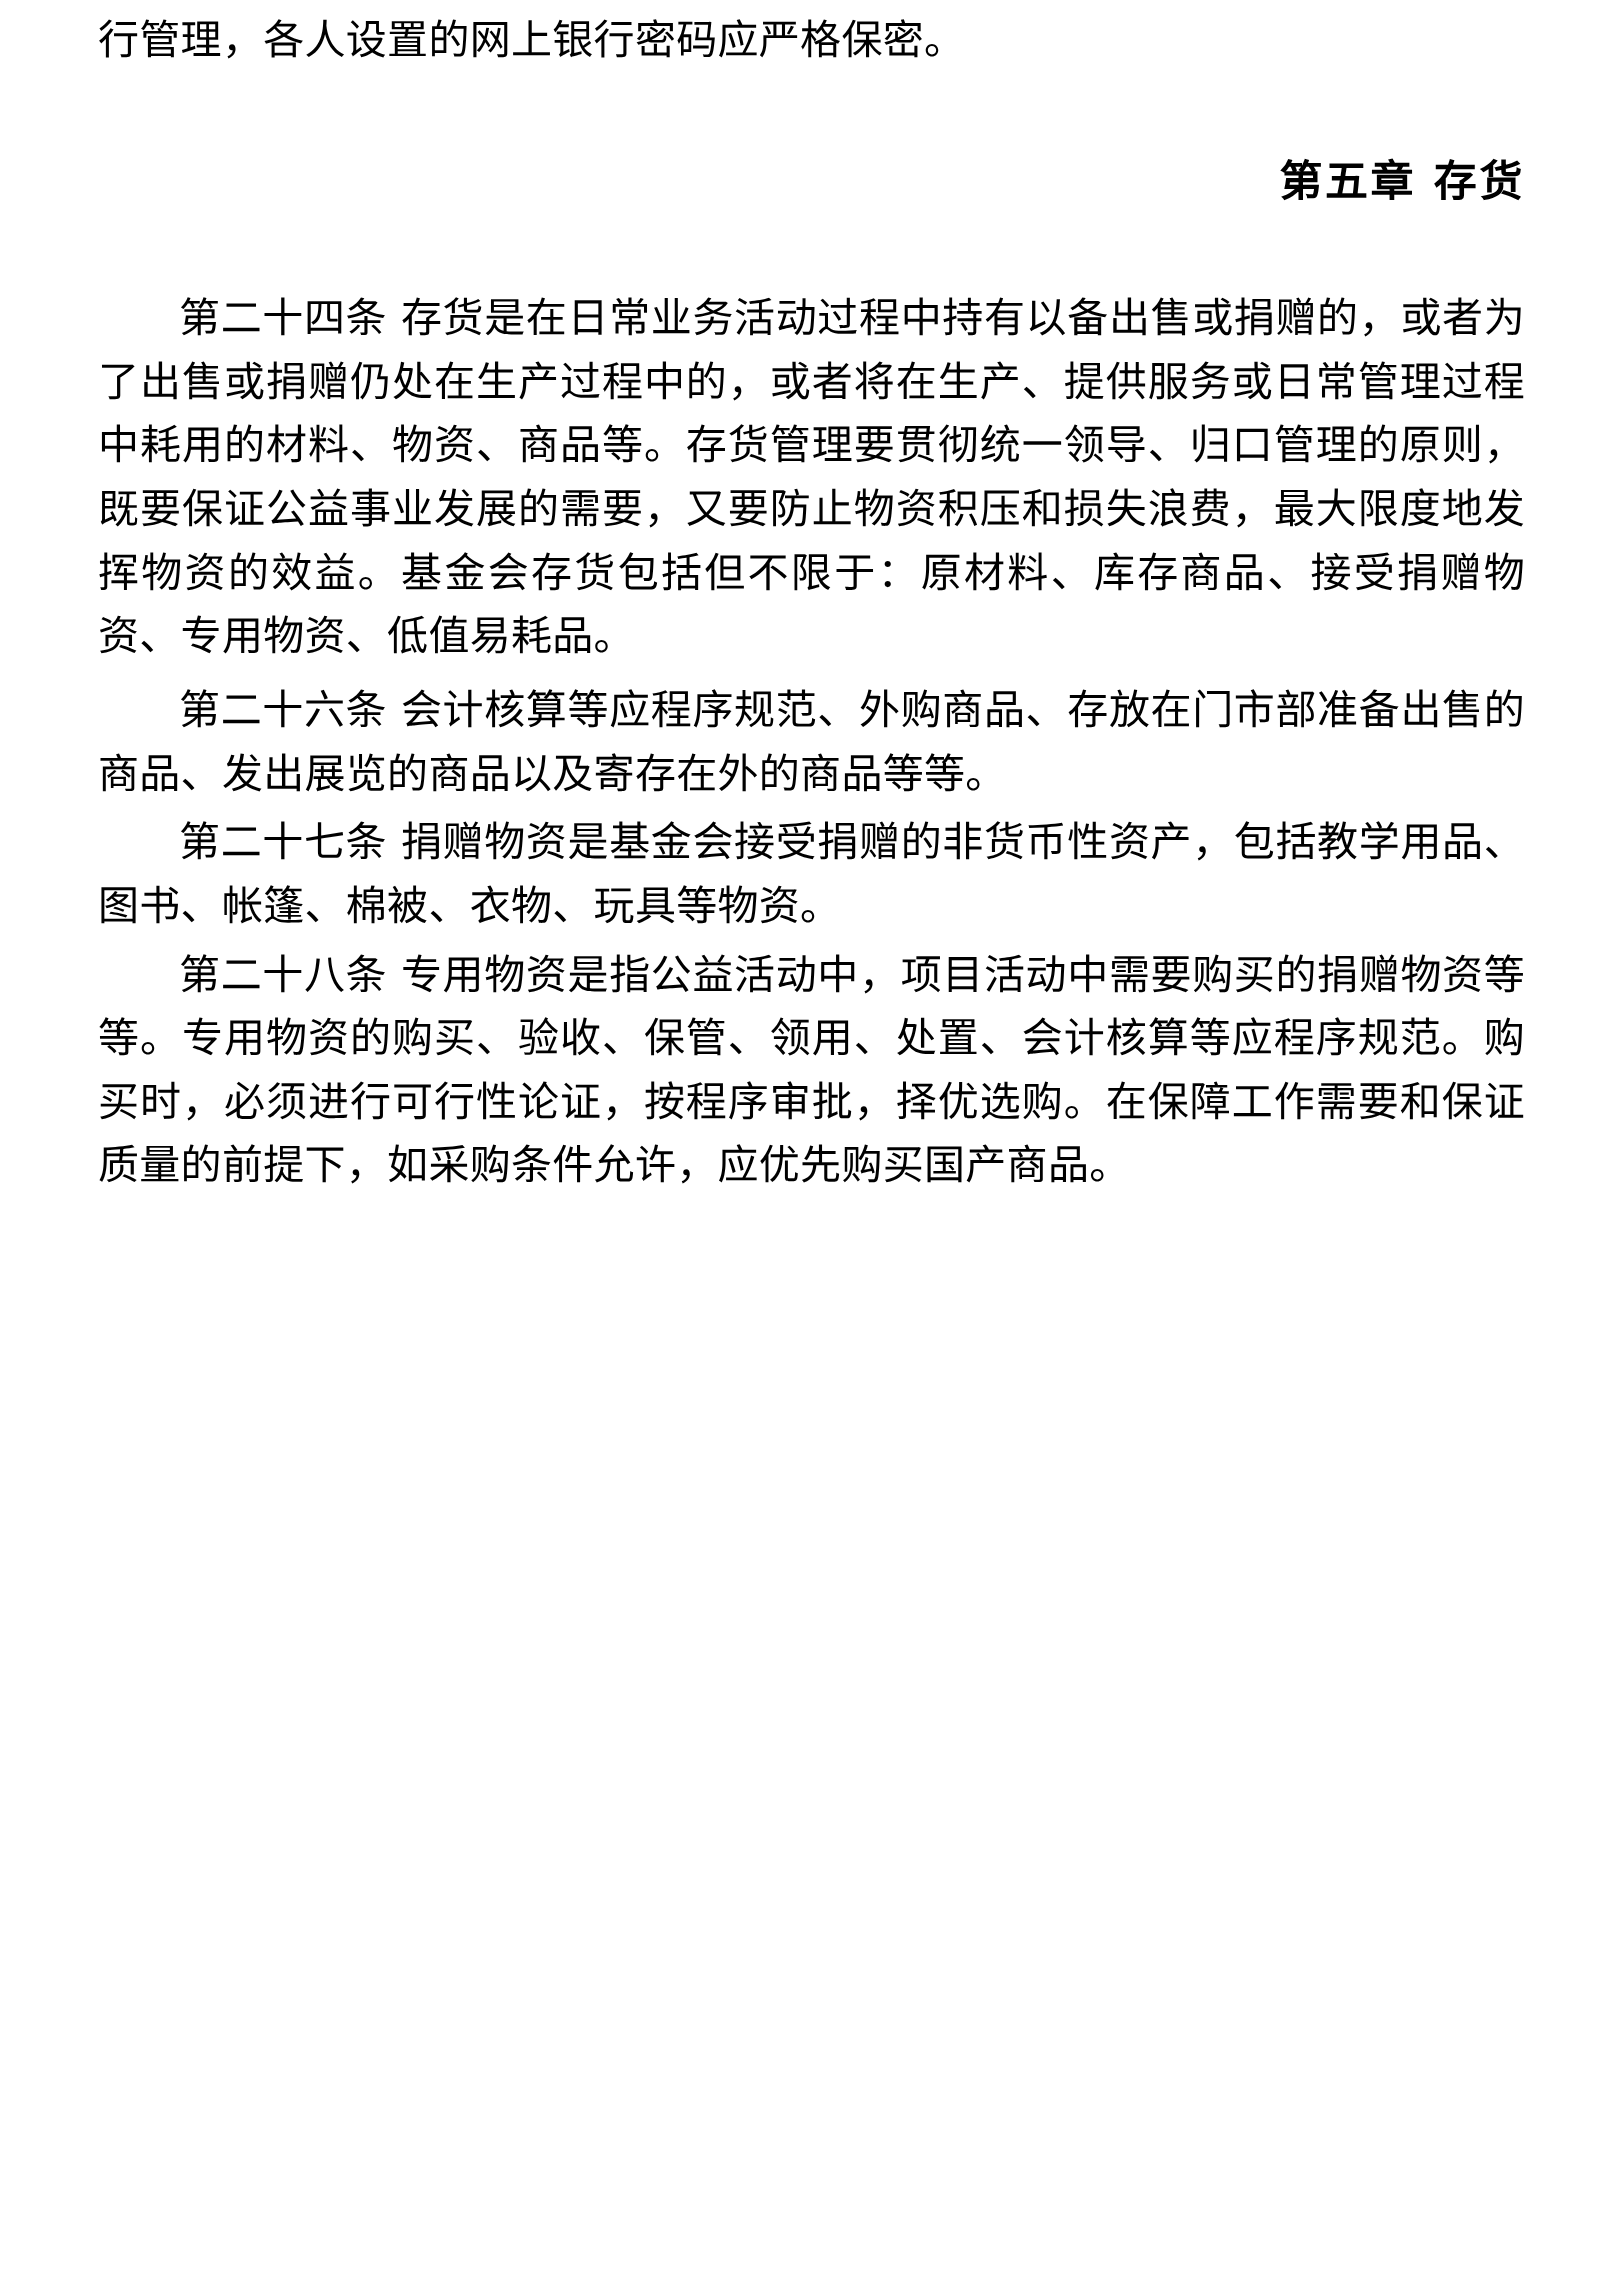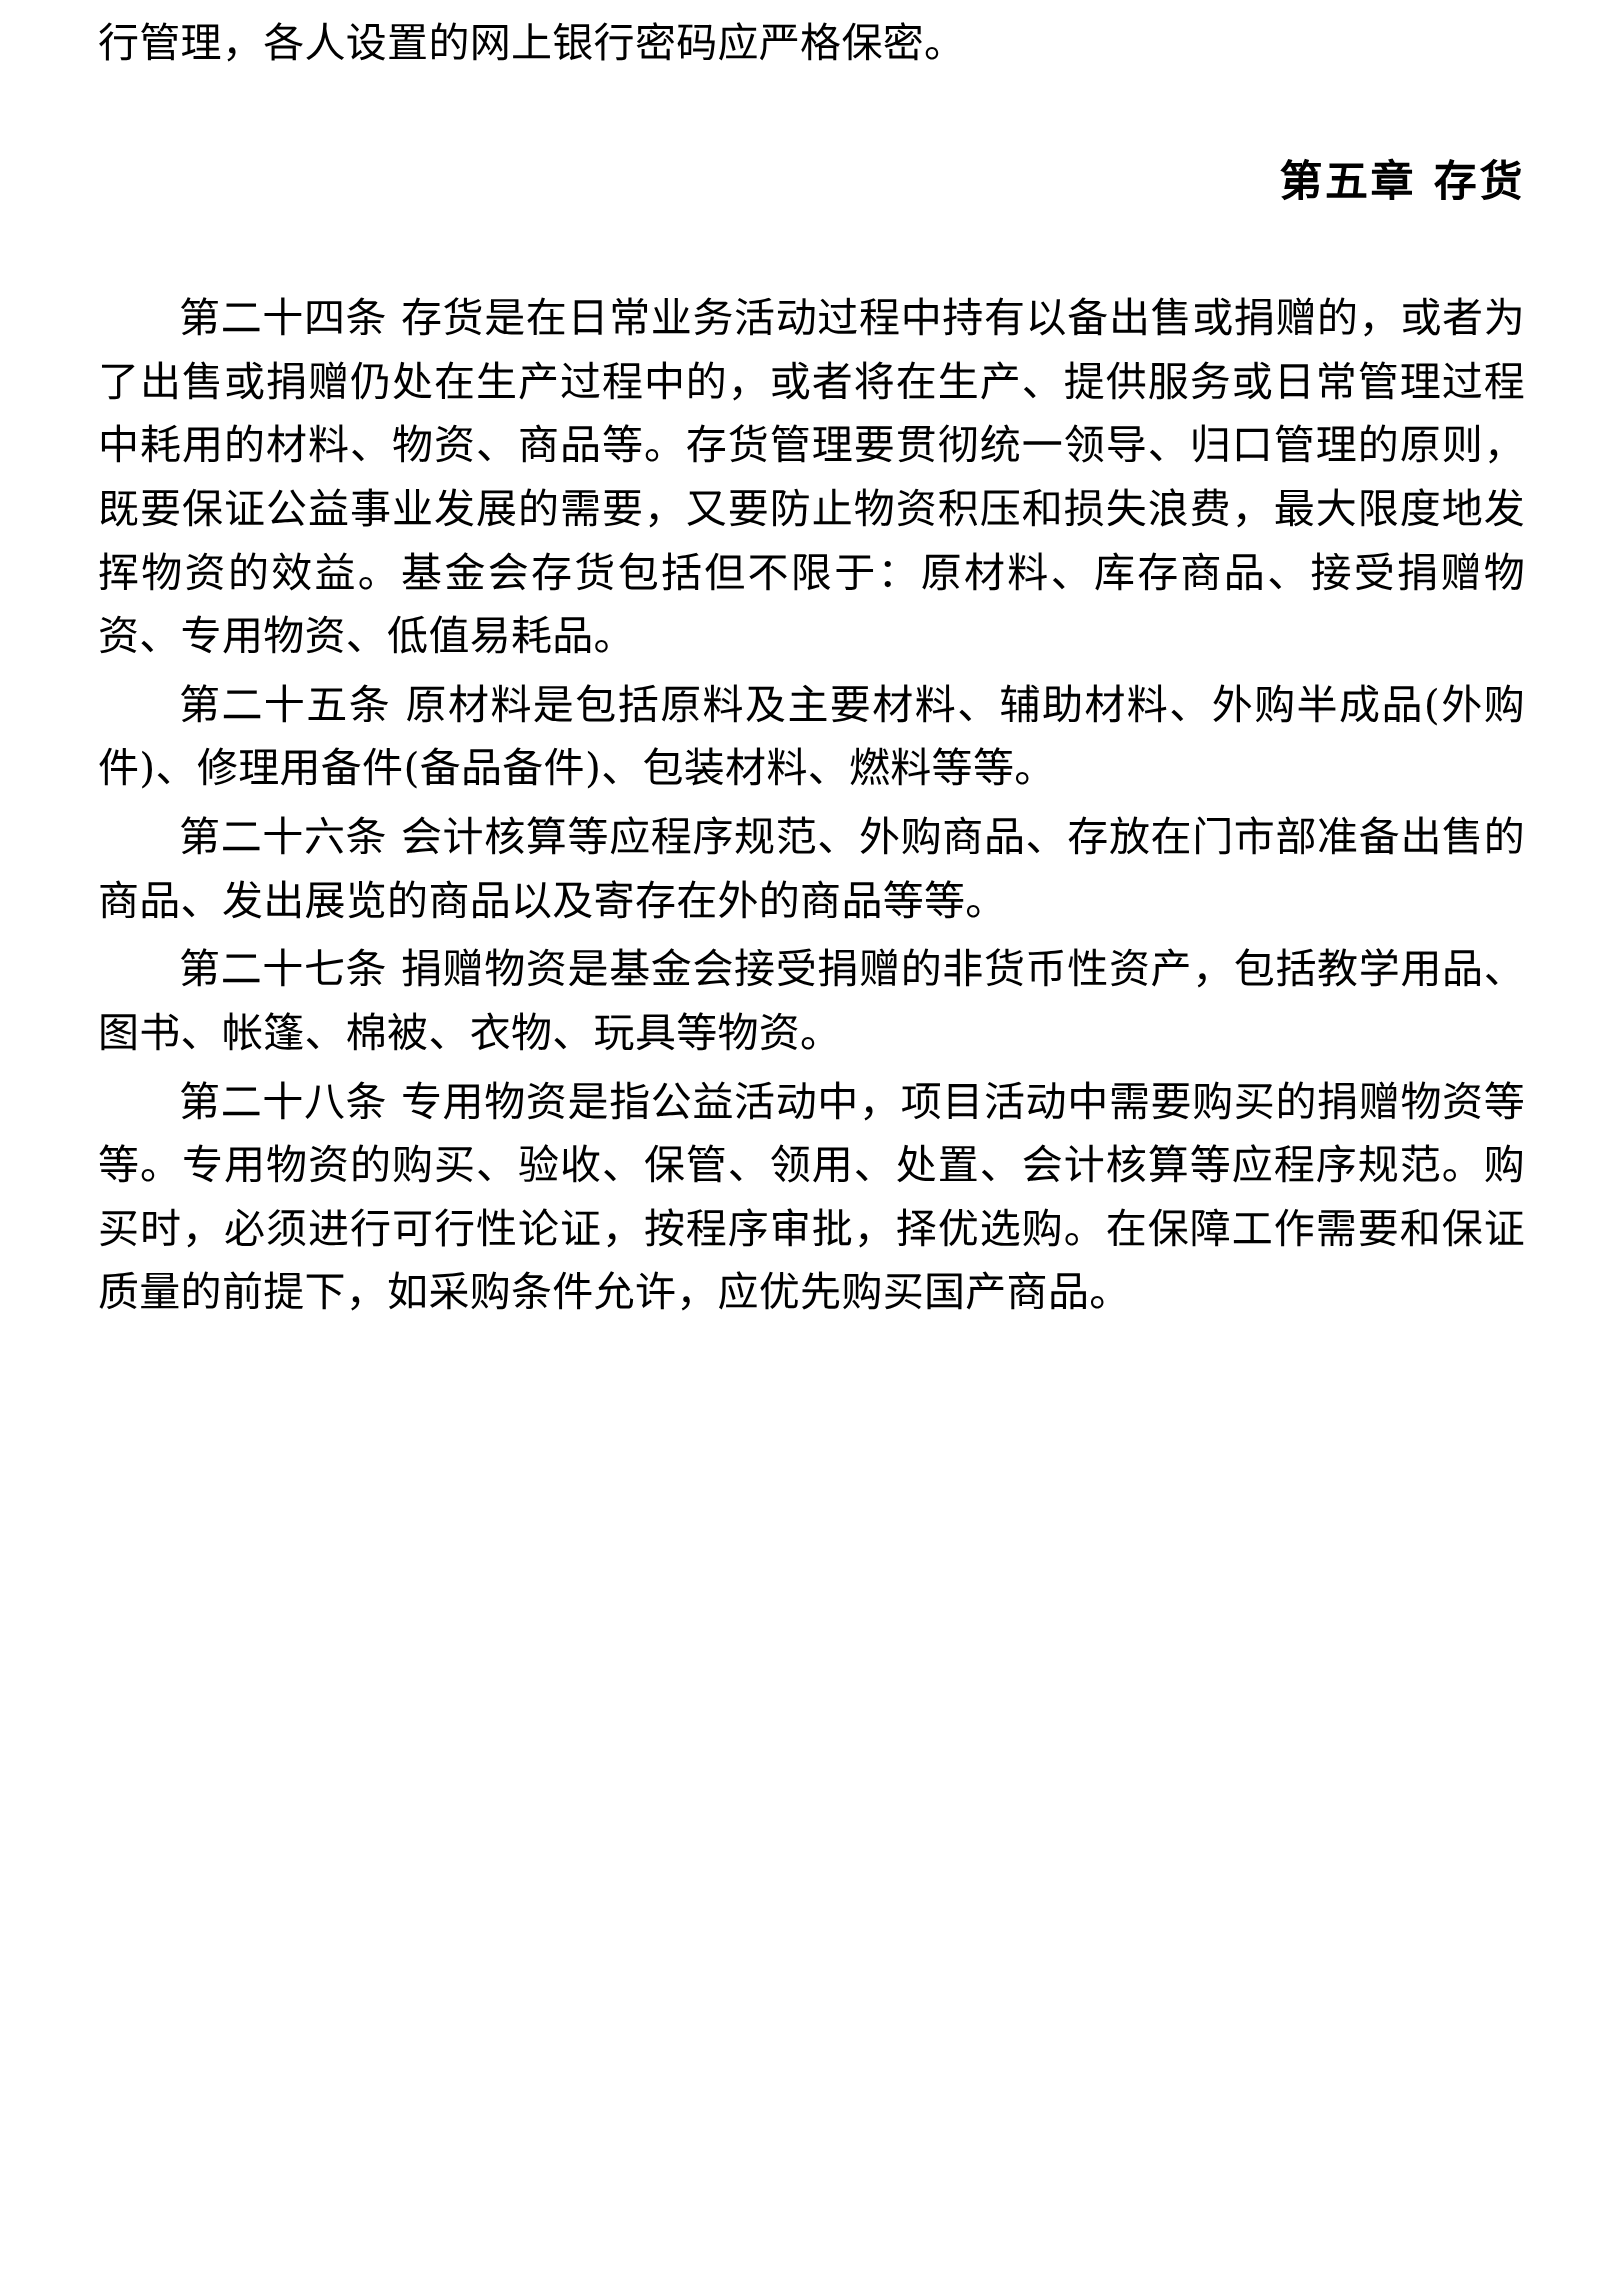--- a/index.html
+++ b/index.html
@@ -24,20 +24,21 @@
   .para {
     font-size: 41px;
     line-height: 1.55;
     text-align: justify;
     text-justify: inter-ideograph;
     margin: 0;
     letter-spacing: 0.3px;
   }
   .para.continuation {
     text-indent: 0;
+    font-family: Liberation Mono, monospace;
   }
   .para.indent {
     text-indent: 81px;
   }
   .chapter-heading {
     font-size: 43px;
     font-weight: bold;
     text-align: right;
     margin: 0;
     letter-spacing: 2.6px;
@@ -63,21 +64,20 @@
     <div class="spacer-after-first"></div>
 
     <h2 class="chapter-heading">第五章 存货</h2>
 
     <div class="spacer-after-heading"></div>
 
     <p class="para indent">第二十四条 存货是在日常业务活动过程中持有以备出售或捐赠的，或者为了出售或捐赠仍处在生产过程中的，或者将在生产、提供服务或日常管理过程中耗用的材料、物资、商品等。存货管理要贯彻统一领导、归口管理的原则，既要保证公益事业发展的需要，又要防止物资积压和损失浪费，最大限度地发挥物资的效益。基金会存货包括但不限于：原材料、库存商品、接受捐赠物资、专用物资、低值易耗品。</p>
 
     <div class="block-gap"></div>
 
-    <p class="para indent">第二十五条 原材料是包括原料及主要材料、辅助材料、外购半成品(外购件)、修理用备件(备品备件)、包装材料、燃料等等。</p>
 
     <div class="block-gap"></div>
 
     <p class="para indent">第二十六条 会计核算等应程序规范、外购商品、存放在门市部准备出售的商品、发出展览的商品以及寄存在外的商品等等。</p>
 
     <div class="block-gap"></div>
 
     <p class="para indent">第二十七条 捐赠物资是基金会接受捐赠的非货币性资产，包括教学用品、图书、帐篷、棉被、衣物、玩具等物资。</p>
 
     <div class="block-gap"></div>

